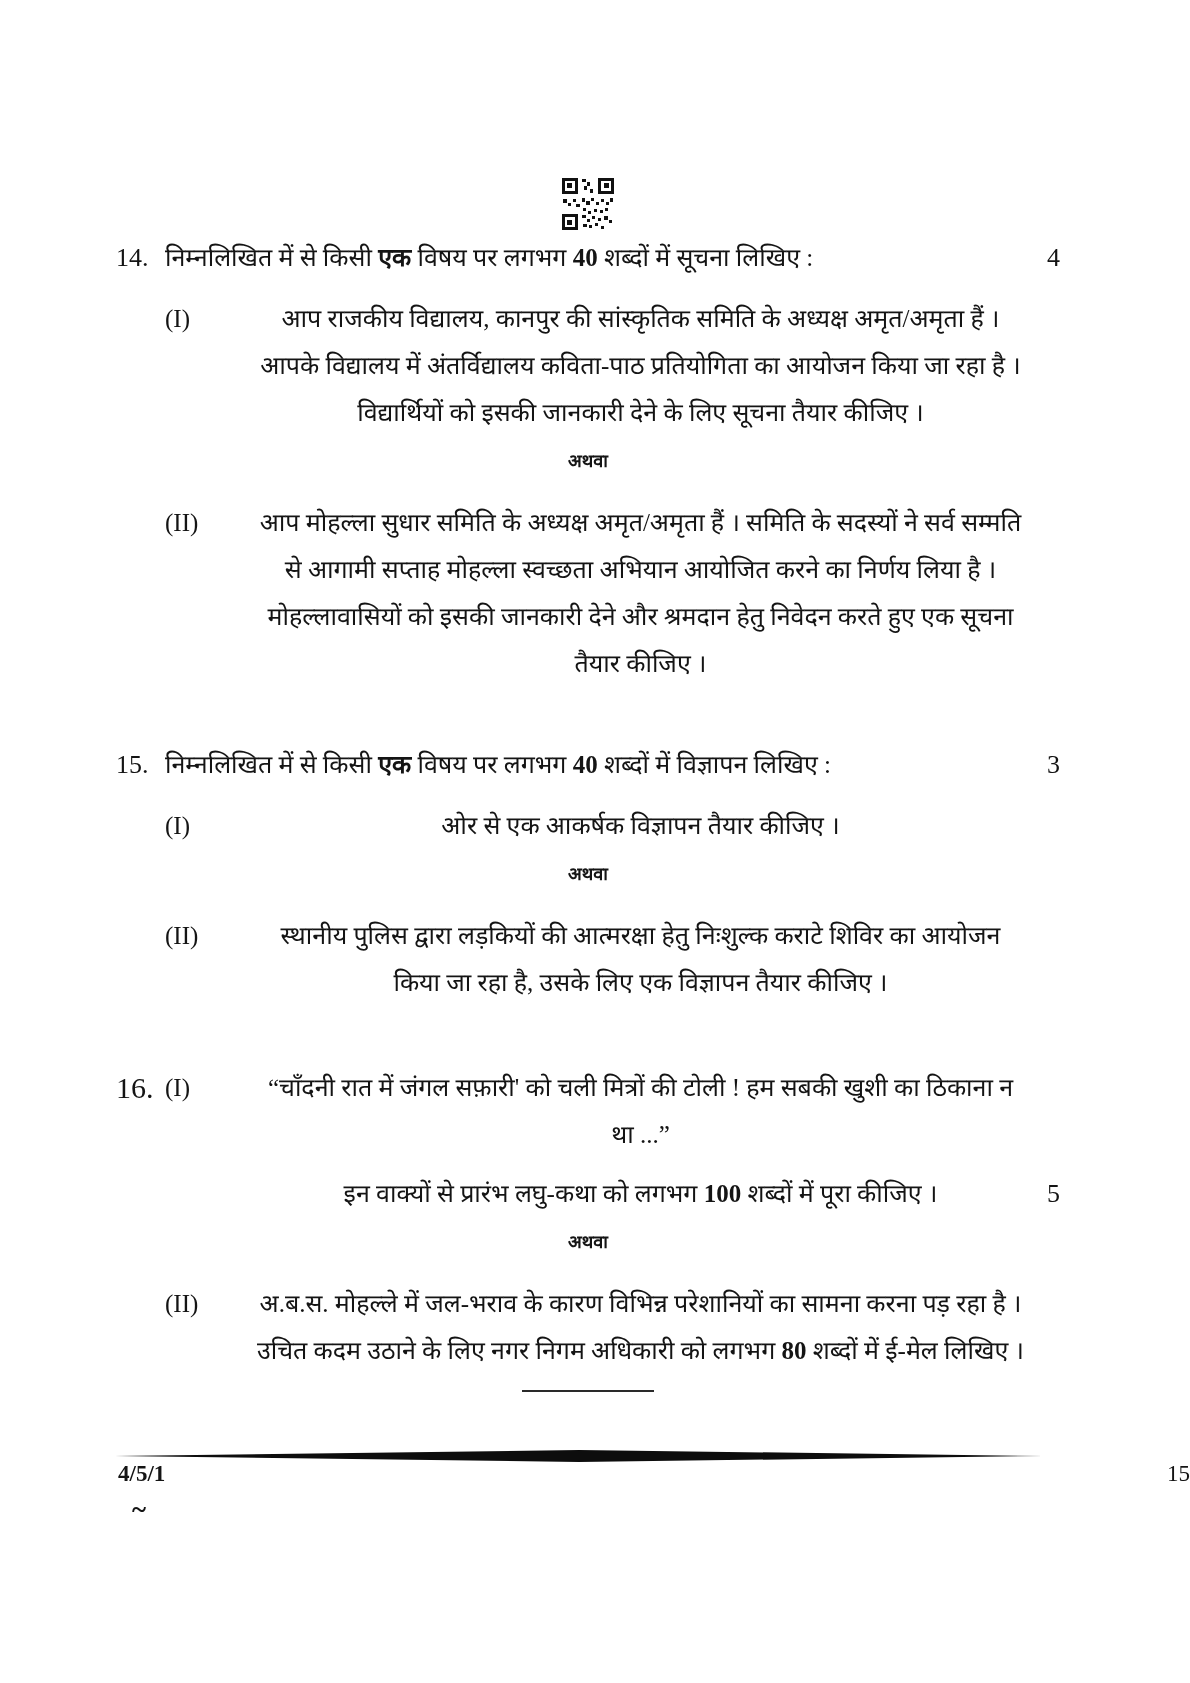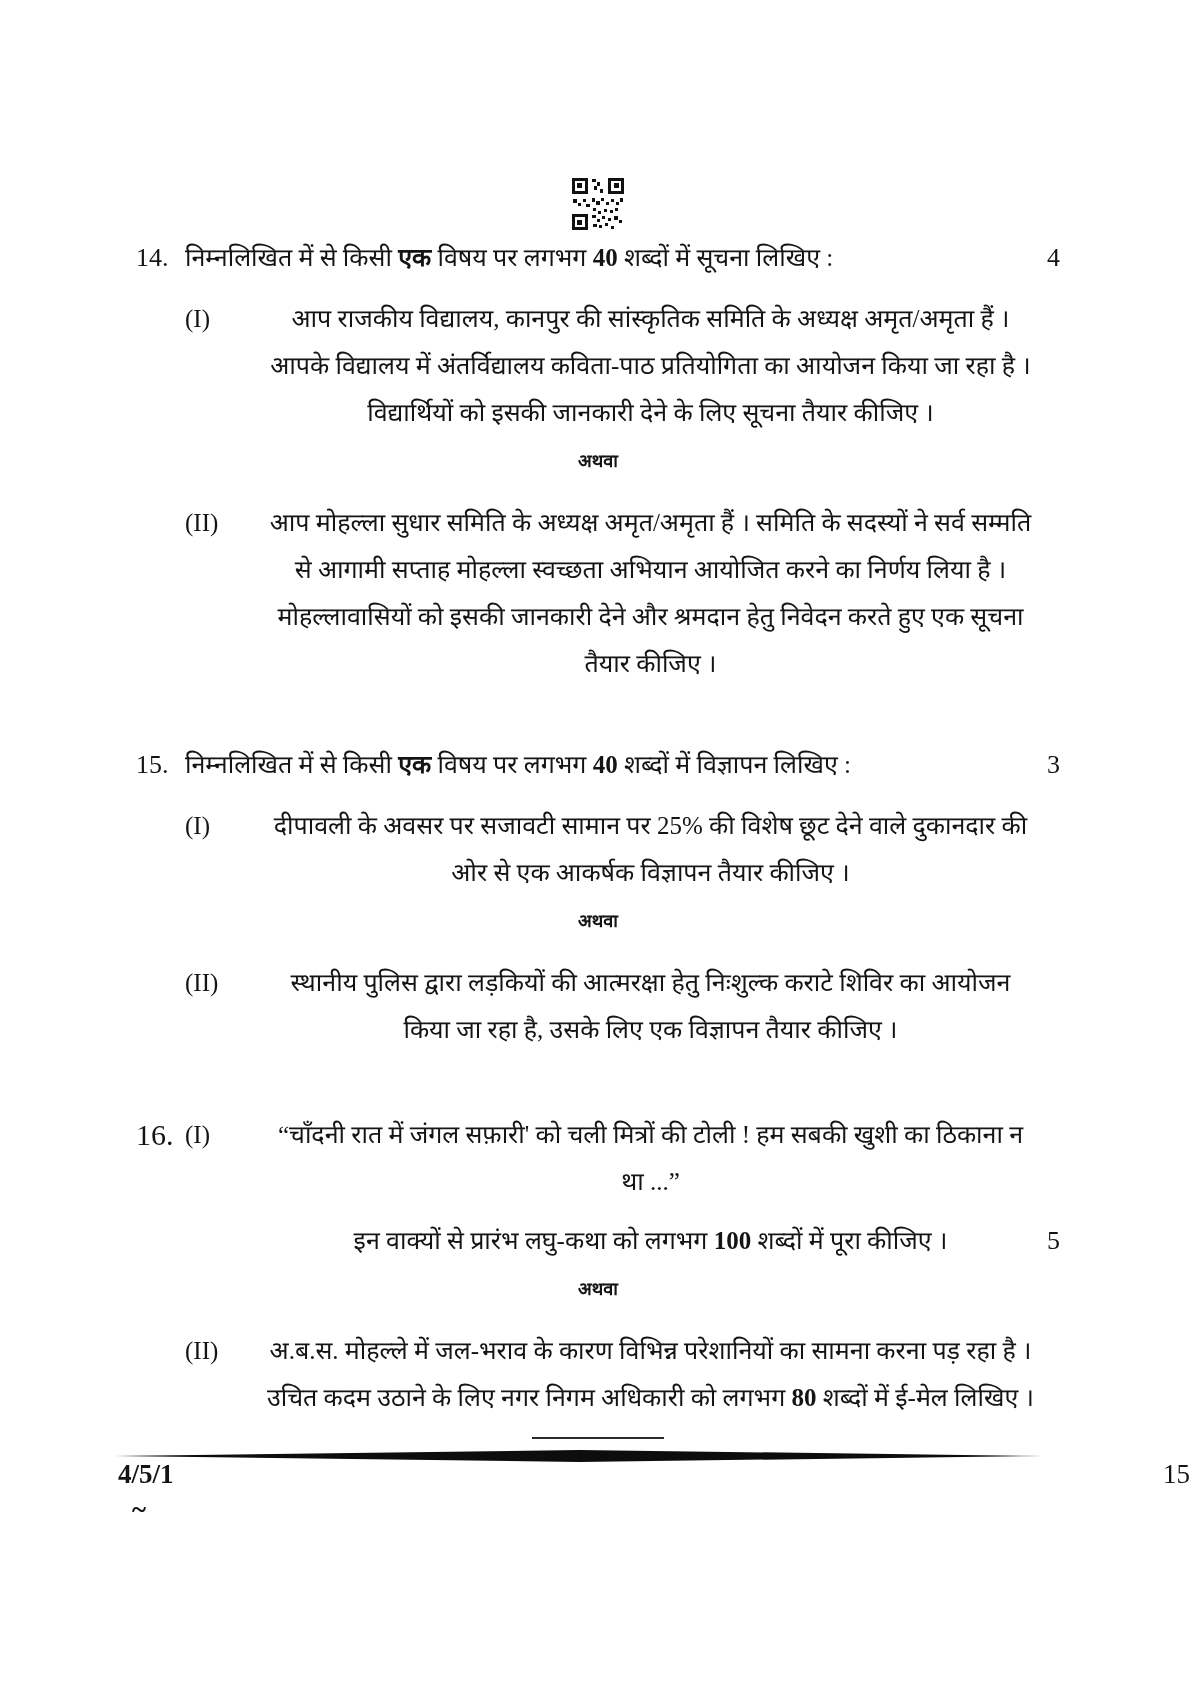--- a/index.html
+++ b/index.html
@@ -7,21 +7,21 @@
     position: relative;
     width: 1190px; height: 1683px;
     margin: 0 auto;
     background: #ffffff;
     font-family: "Liberation Serif", "DejaVu Serif", serif;
     color: #141414;
     overflow: hidden;
   }
   .content {
     position: absolute;
-    left: 136px; right: 130px; top: 0;
+    left: 116px; right: 130px; top: 0;
   }
   .qr-wrap { margin-top: 178px; height: 54px; text-align: center; }
   .qr-wrap svg { width: 52px; height: 52px; }
 
   .q-heading {
     position: relative;
     display: flex;
     margin-top: 2px;
     font-size: 25px; line-height: 47px;
   }
@@ -63,21 +63,21 @@
   .footer-bar {
     position: absolute;
     left: 115px; top: 1450px;
     width: 928px; height: 12px;
   }
   .footer-bar svg { display:block; width: 100%; height: 100%; }
 
   .footer-row {
     position: absolute; top: 1458px;
     left: 0; width: 100%;
-    font-size: 27px; line-height: 32px;
+    font-size: 23px; line-height: 32px;
   }
   .paper-code {
     position: absolute; left: 118px; top: 0;
     font-weight: bold;
   }
   .page-num { text-align: right; }
   .tilde {
     position: absolute; left: 132px; top: 1494px;
     font-size: 27px; font-weight: bold;
   }
@@ -172,21 +172,20 @@
         <div class="q-heading section">
           <div class="q-num">15.</div>
           <div class="q-text"><span>निम्नलिखित में से किसी </span><span class="bold">एक</span><span> विषय पर लगभग </span><span class="bold">40</span><span> शब्दों में विज्ञापन लिखिए :</span></div>
           <div class="q-marks">3</div>
         </div>
         <div class="part">
           <div class="part-indent"></div>
           <div class="part-label">(I)</div>
           <div class="part-body">
             <div class="para">
-              <div class="line"><span>दीपावली के अवसर पर सजावटी सामान पर 25% की विशेष छूट देने वाले दुकानदार की</span></div>
               <div class="line"><span>ओर से एक आकर्षक विज्ञापन तैयार कीजिए ।</span></div>
             </div>
           </div>
         </div>
         <div class="or-sep">अथवा</div>
         <div class="part">
           <div class="part-indent"></div>
           <div class="part-label">(II)</div>
           <div class="part-body">
             <div class="para">

